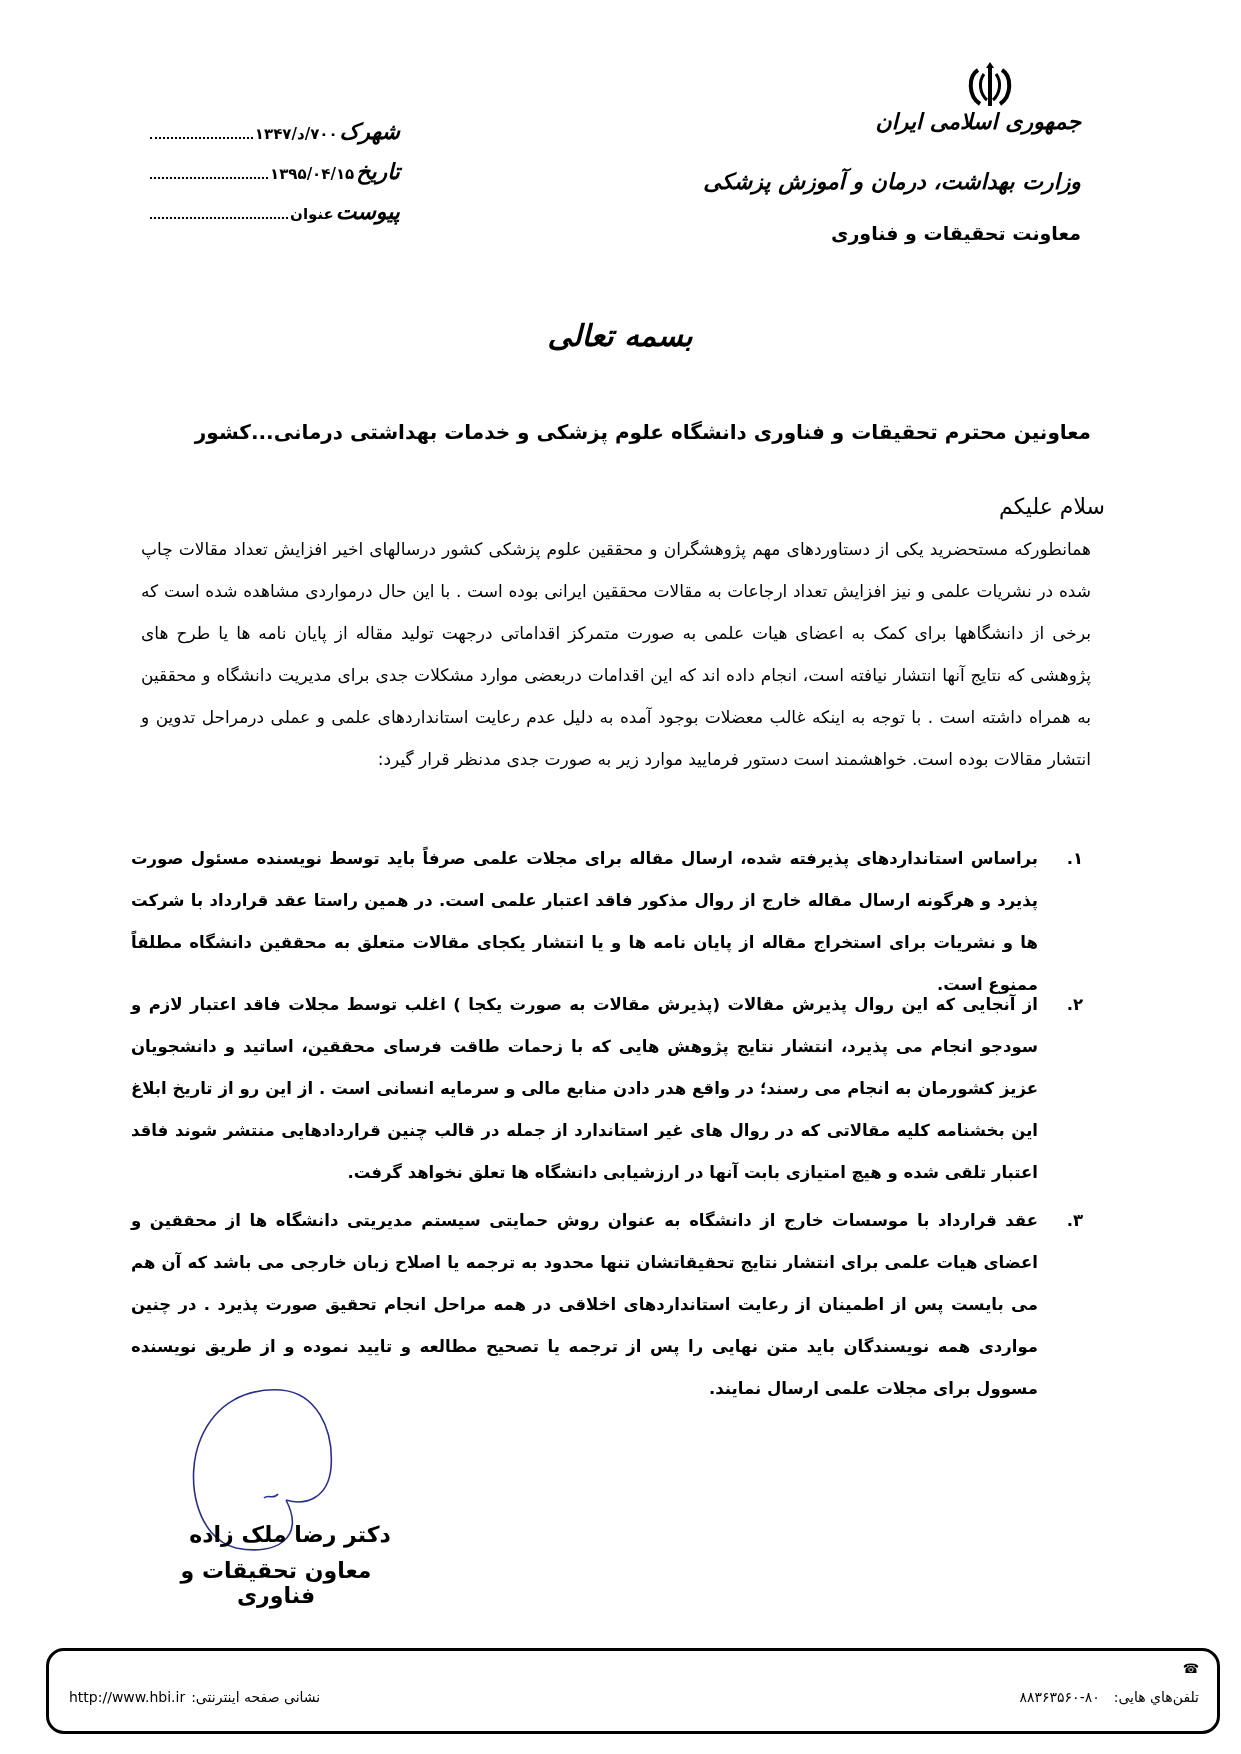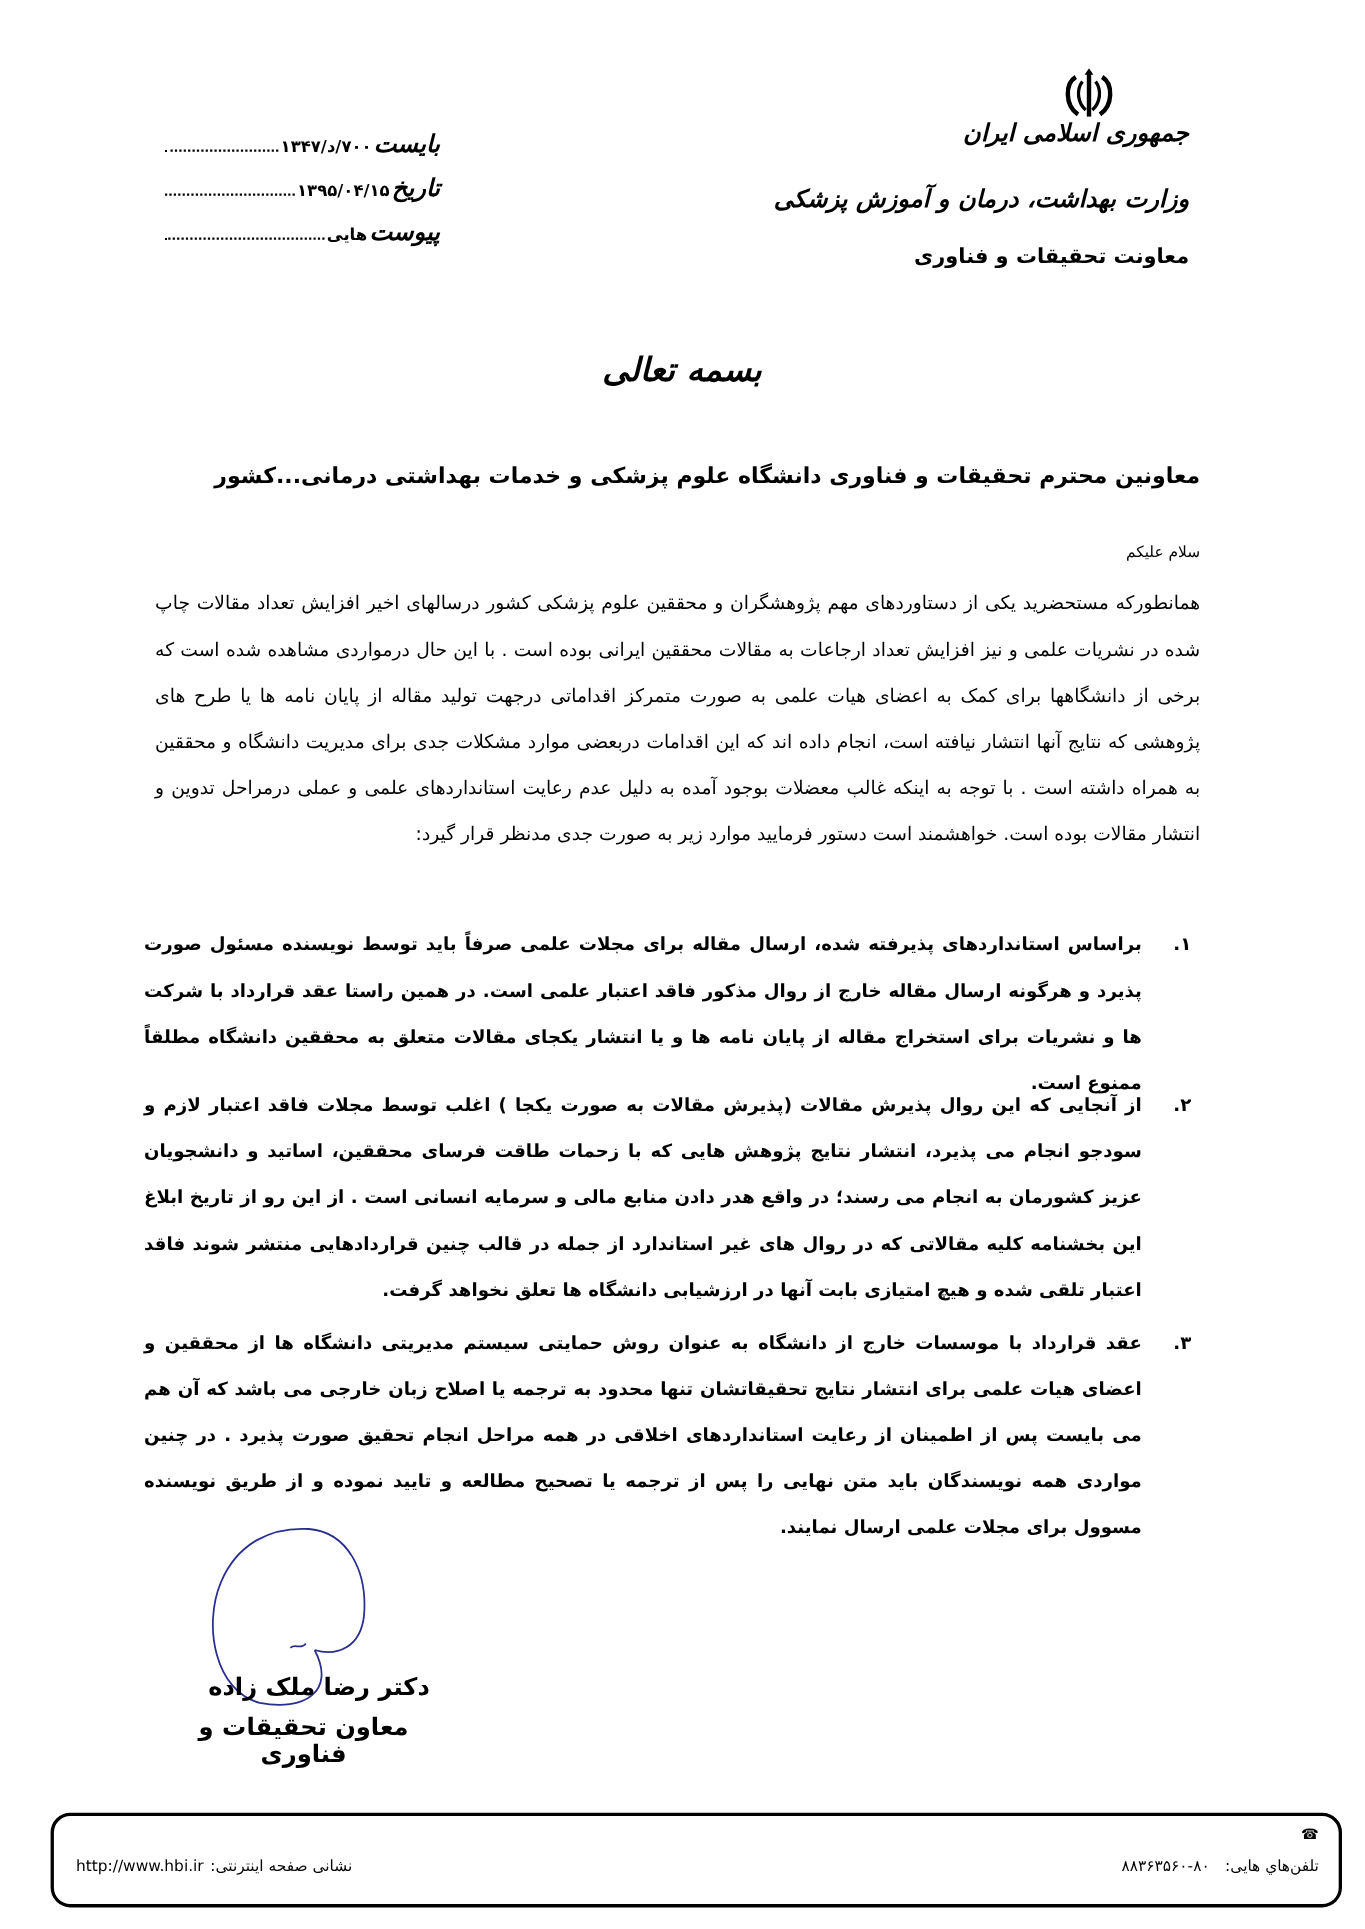--- a/index.html
+++ b/index.html
@@ -22,21 +22,21 @@
   .meta-row .dots { flex:1; border-bottom: 2px dotted #000; height: 4px; margin-right: 2px; }
   #meta-number { top: 118px; }
   #meta-date { top: 158px; }
   #meta-attach { top: 198px; }
 
   #bismillah { left: 520px; top: 318px; width: 200px; text-align: center; font-size: 30px; font-weight: bold; }
 
   #recipient { right: 150px; top: 420px; font-size: 20px; font-weight: bold; }
 
   .para { right: 150px; width: 950px; font-size: 17px; line-height: 42px; text-align: justify; text-align-last: right; }
-  #greeting { right: 150px; top: 494px; font-size: 14px; }
+  #greeting { right: 136px; top: 494px; font-size: 22px; }
   #intro { top: 528px; }
 
   .item { right: 150px; width: 960px; font-size: 16.5px; font-weight: bold; line-height: 42px; display: flex; direction: rtl; }
   .item .num { width: 45px; flex: none; text-align: right; padding-right: 8px; }
   .item .txt { flex: 1; text-align: justify; text-align-last: right; }
   #item-1 { top: 838px; }
   #item-2 { top: 984px; }
   #item-3 { top: 1200px; }
 
   #signature { left: 186px; top: 1388px; width: 170px; height: 170px; }
@@ -57,32 +57,32 @@
   <path d="M24 12 C18 20 20 32 27 38" stroke="#000" stroke-width="3" fill="none"></path>
   <path d="M36 12 C42 20 40 32 33 38" stroke="#000" stroke-width="3" fill="none"></path>
   <rect x="28" y="4" width="4" height="40" fill="#000"></rect>
   <path d="M26 6 L30 0 L34 6 Z" fill="#000"></path>
 </svg>
 <div id="republic" class="abs rtl calli">جمهوری اسلامی ایران</div>
 <div id="ministry" class="abs rtl calli">وزارت بهداشت، درمان و آموزش پزشکی</div>
 <div id="deputy-head" class="abs rtl">معاونت تحقیقات و فناوری</div>
 
 <div id="meta-number" class="abs meta-row">
-  <span class="lbl">بایست</span>
+  <span class="lbl">شهرک</span>
   <span class="val">۷۰۰/د/۱۳۴۷</span>
   <span class="dots"></span>
 </div>
 <div id="meta-date" class="abs meta-row">
   <span class="lbl">تاریخ</span>
   <span class="val">۱۳۹۵/۰۴/۱۵</span>
   <span class="dots"></span>
 </div>
 <div id="meta-attach" class="abs meta-row">
   <span class="lbl">پیوست</span>
-  <span class="val">هایی</span>
+  <span class="val">عنوان</span>
   <span class="dots"></span>
 </div>
 
 <div id="bismillah" class="abs calli">بسمه تعالی</div>
 
 <div id="recipient" class="abs rtl">معاونین محترم تحقیقات و فناوری دانشگاه علوم پزشکی و خدمات بهداشتی درمانی...کشور</div>
 
 <div id="greeting" class="abs rtl">سلام علیکم</div>
 <div id="intro" class="abs rtl para">همانطورکه مستحضرید یکی از دستاوردهای مهم پژوهشگران و محققین علوم پزشکی کشور درسالهای اخیر افزایش تعداد مقالات چاپ شده در نشریات علمی و نیز افزایش تعداد ارجاعات به مقالات محققین ایرانی بوده است . با این حال درمواردی مشاهده شده است که برخی از دانشگاهها برای کمک به اعضای هیات علمی به صورت متمرکز اقداماتی درجهت تولید مقاله از پایان نامه ها یا طرح های پژوهشی که نتایج آنها انتشار نیافته است، انجام داده اند که این اقدامات دربعضی موارد مشکلات جدی برای مدیریت دانشگاه و محققین به همراه داشته است . با توجه به اینکه غالب معضلات بوجود آمده به دلیل عدم رعایت استانداردهای علمی و عملی درمراحل تدوین و انتشار مقالات بوده است. خواهشمند است دستور فرمایید موارد زیر به صورت جدی مدنظر قرار گیرد:</div>
 

